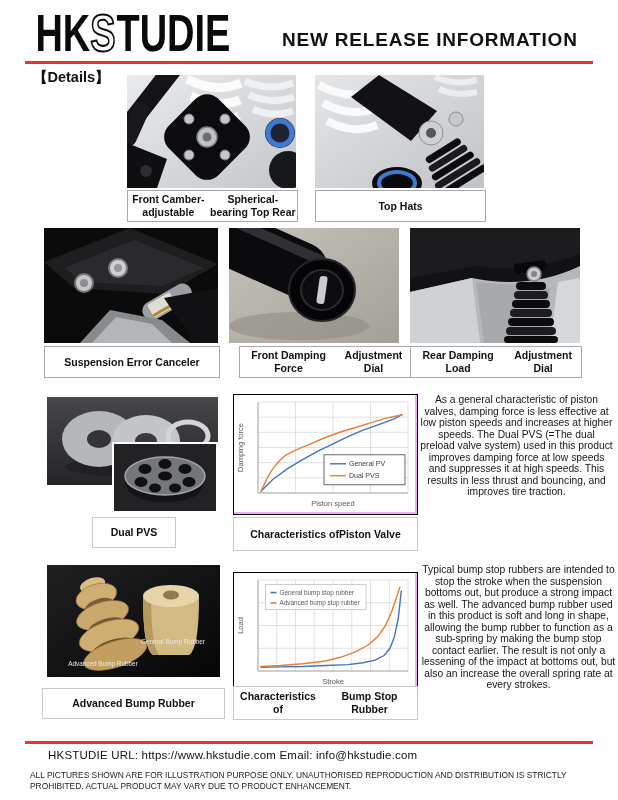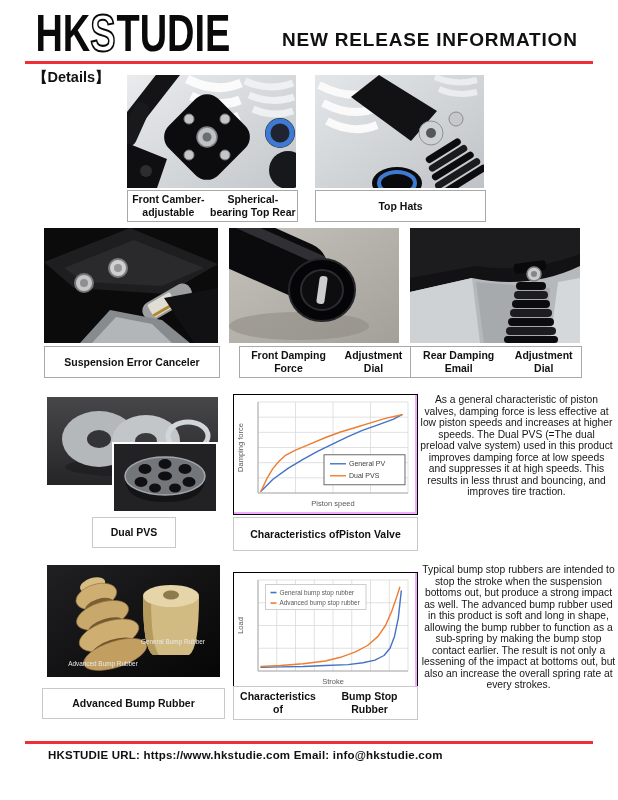--- a/index.html
+++ b/index.html
@@ -23,21 +23,21 @@
   .cap{position:absolute;background:#fff;border:1px solid #a8a8a8;
     display:flex;flex-direction:row;justify-content:center;align-items:center;
     font-weight:bold;font-size:10.5px;line-height:13px;text-align:center;}
   .cap.light{border-color:#c9c9c9;}
   
   .chart-card{position:absolute;background:#f0abfc;border:1px solid #000000;}
   .chart-card svg{display:block;}
   
   .para{position:absolute;font-size:10.3px;line-height:11.5px;color:#161616;text-align:center;}
   
-  #footer-contact{position:absolute;left:48px;top:749px;font-size:11.5px;font-weight:bold;letter-spacing:0.2px;}
+  #footer-contact{position:absolute;left:48px;top:749px;font-size:11.5px;font-weight:normal;letter-spacing:0.2px;}
   #footer-disclaimer{position:absolute;left:30px;top:770px;width:562px;font-size:8.4px;line-height:10.6px;color:#1c1c1c;}
 </style>
 </head>
 <body>
 
 <div id="page">
 
   <svg id="logo-svg" viewBox="0 0 210 54">
     <g transform="scale(0.73 1)" font-family="Liberation Sans, sans-serif" font-weight="bold" font-size="52">
       <text x="2" y="46" fill="#0a0a0a">HK</text>
@@ -188,21 +188,21 @@
     </svg>
   </div>
   <div class="cap" style="left:44px;top:346px;width:174px;height:30px;">
     <div>Suspension Error Canceler</div>
   </div>
   <div class="cap" style="left:239px;top:346px;width:170px;height:30px;">
     <div>Front Damping Force</div>
     <div>Adjustment Dial</div>
   </div>
   <div class="cap" style="left:410px;top:346px;width:170px;height:30px;">
-    <div>Rear Damping Email</div>
+    <div>Rear Damping Load</div>
     <div>Adjustment Dial</div>
   </div>
 
   <div class="photo" style="left:47px;top:397px;width:171px;height:88px;">
     <svg viewBox="0 0 171 88">
       <defs>
         <linearGradient id="pg6" x1="0" y1="0" x2="0" y2="1">
           <stop offset="0" stop-color="#47474a"></stop>
             <stop offset="1" stop-color="#252527"></stop>
         </linearGradient>
@@ -329,14 +329,15 @@
       </svg>
   </div>
   <div class="cap light" style="left:233px;top:686px;width:183px;height:32px;">
     <div>Characteristics of</div>
     <div>Bump Stop Rubber</div>
   </div>
   <div class="para" style="left:420px;top:564px;width:197px;">Typical bump stop rubbers are intended to stop the stroke when the suspension bottoms out, but produce a strong impact as well. The advanced bump rubber used in this product is soft and long in shape, allowing the bump rubber to function as a sub-spring by making the bump stop contact earlier. The result is not only a lessening of the impact at bottoms out, but also an increase the overall spring rate at every strokes.</div>
 
   <div id="rule-bottom" class="red-rule" style="background: rgb(238, 47, 53);"></div>
   <div id="footer-contact">HKSTUDIE  URL: https://www.hkstudie.com  Email: info@hkstudie.com</div>
+  <div id="footer-disclaimer">ALL PICTURES SHOWN ARE FOR ILLUSTRATION PURPOSE ONLY. UNAUTHORISED REPRODUCTION AND DISTRIBUTION IS STRICTLY PROHIBITED. ACTUAL PRODUCT MAY VARY DUE TO PRODUCT ENHANCEMENT.</div>
 
 </div>
 
 </body></html>

